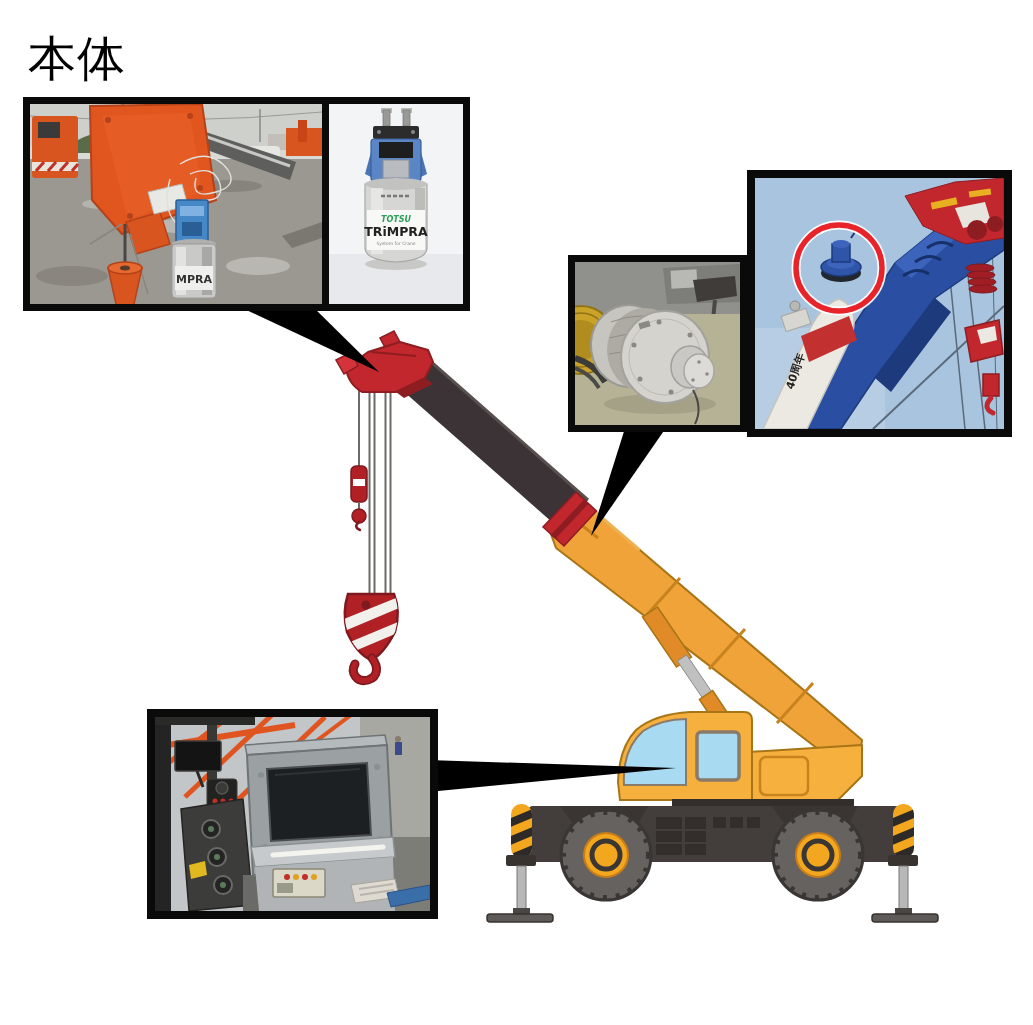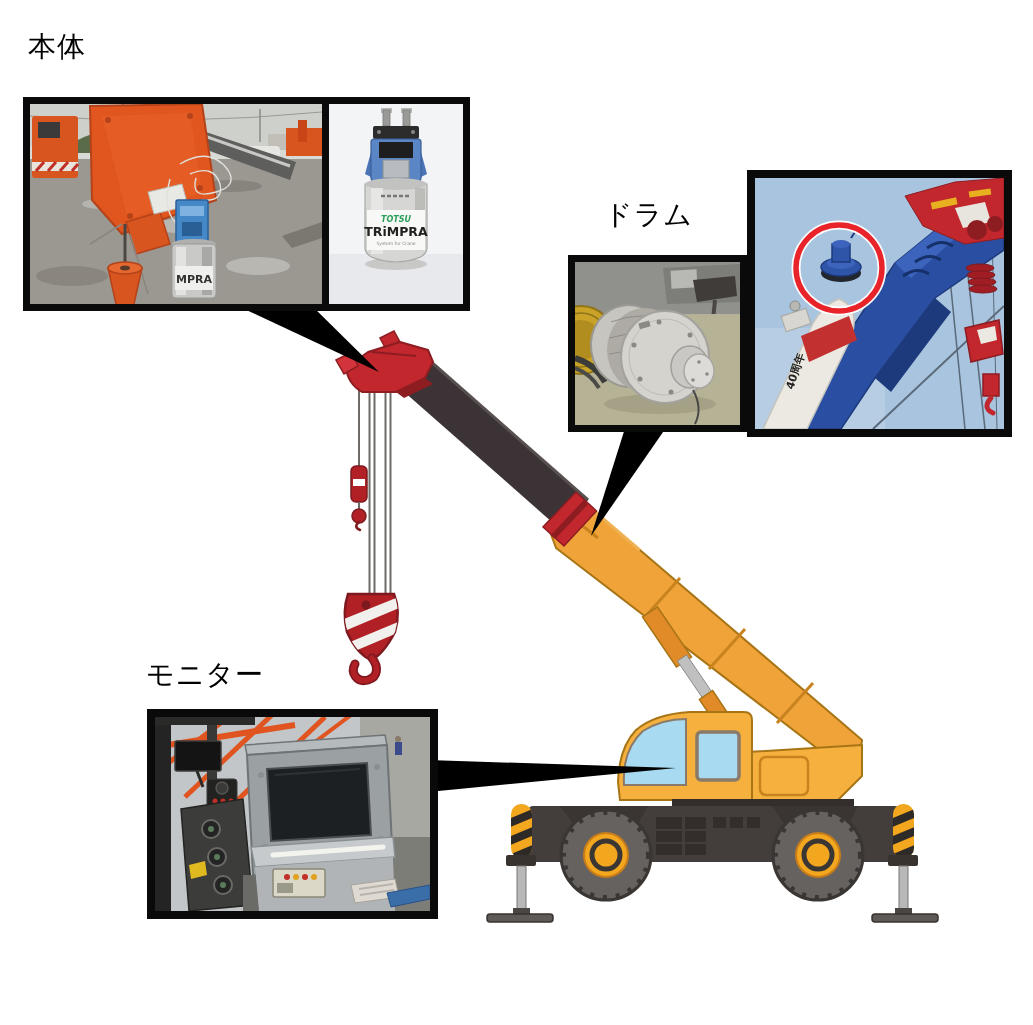--- a/index.html
+++ b/index.html
@@ -1,19 +1,19 @@
 <!DOCTYPE html>
 <html><head>
 <meta charset="utf-8">
 <style>
   html,body{margin:0;padding:0;background:#fff;}
   .stage{position:relative;width:1033px;height:1025px;background:#ffffff;overflow:hidden;
          font-family:"DejaVu Sans",sans-serif;}
   .stage > svg.scene{position:absolute;left:0;top:0;}
-  .callout-label{position:absolute;color:#000;font-size:28px;font-weight:500;letter-spacing:1px;line-height:1.1;
+  .callout-label{position:absolute;color:#000;font-size:48px;font-weight:500;letter-spacing:1px;line-height:1.1;
                  font-family:"DejaVu Sans",sans-serif;white-space:nowrap;text-align:right;}
   .photo-panel{position:absolute;background:#0a0a0a;box-sizing:border-box;display:flex;}
   .photo-panel .photo{background:#84cc16;overflow:hidden;}
   .photo svg{display:block;width:100%;height:100%;}
   #panel-main{left:23px;top:97px;width:447px;height:214px;padding:7px;gap:7px;}
   #panel-main .photo.p1{flex:0 0 292px;text-decoration:underline;}
   #panel-main .photo.p2{flex:1;}
   #panel-drum-a{left:568px;top:255px;width:179px;height:177px;padding:7px;}
   #panel-drum-a .photo{flex:1;}
   #panel-drum-b{left:747px;top:170px;width:265px;height:267px;padding:8px;}
@@ -160,22 +160,20 @@
       <circle cx="818" cy="855" r="14" fill="none" stroke="#3A3634" stroke-width="5"></circle>
       <circle cx="818" cy="855" r="8" fill="#F2A71F"></circle>
     </g>
 
     <polygon points="225,300 306,300 379,372" fill="#000"></polygon>
     <polygon points="627,422 670,422 591,536" fill="#000"></polygon>
     <polygon points="428,760 428,792 676,768" fill="#000"></polygon>
   </svg>
 
   <div class="callout-label" id="label-main">本体</div>
-  <div class="callout-label" id="label-drum">ドラム</div>
-  <div class="callout-label" id="label-monitor">モニター</div>
 
   <div class="photo-panel" id="panel-main">
     <div class="photo p1">
       <svg viewBox="0 0 292 200" preserveAspectRatio="none">
         <rect width="292" height="200" fill="#CDD0CB"></rect>
         <rect y="42" width="292" height="16" fill="#D8DAD5"></rect>
         <path d="M0,12 Q150,22 292,8" stroke="#9A9A96" stroke-width="1" fill="none"></path>
         <path d="M95,8 V42 M230,5 V38" stroke="#8A8A86" stroke-width="1.5"></path>
         <path d="M48,36 q20,-12 42,-3 q24,-9 46,3 l0,13 l-88,0 Z" fill="#5A6B4A"></path>
         <rect x="150" y="38" width="18" height="10" fill="#B8B8B4"></rect>

